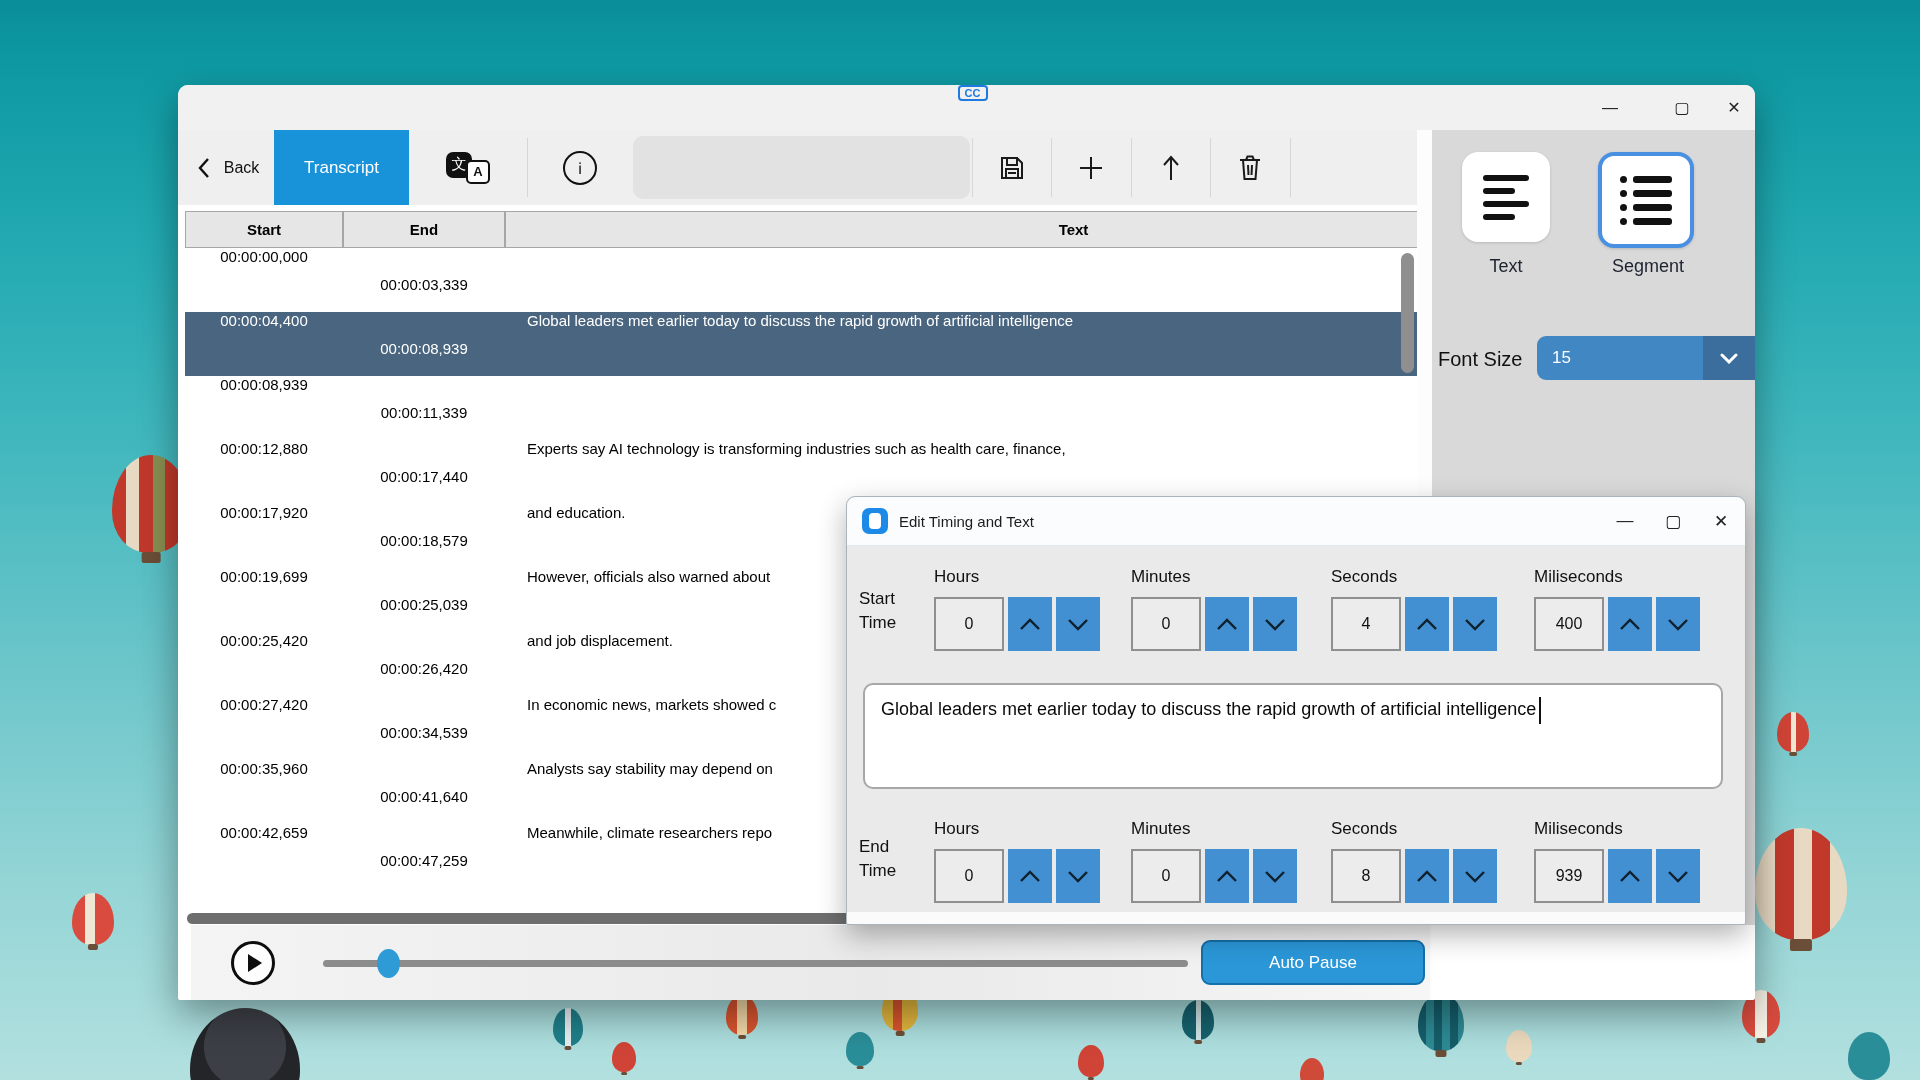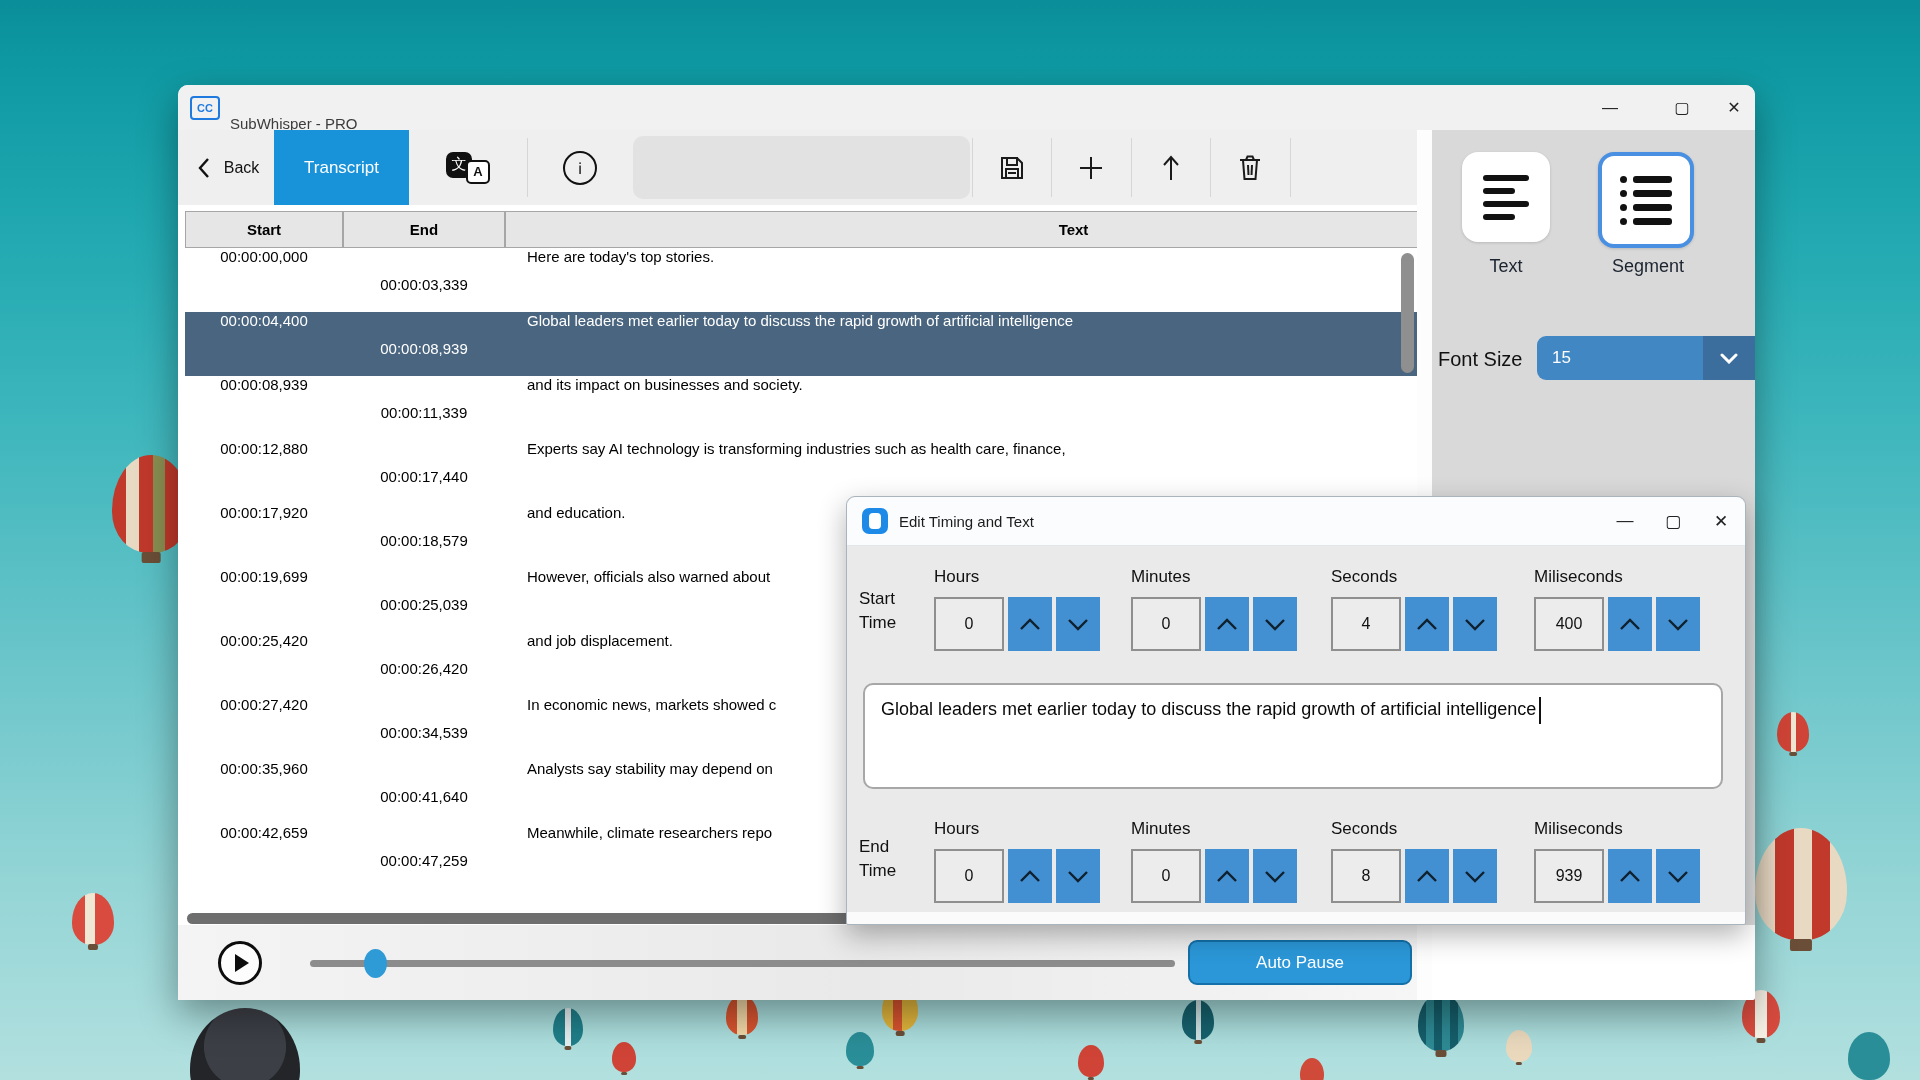--- a/index.html
+++ b/index.html
@@ -7,21 +7,21 @@
   .desktop{position:absolute;inset:0;width:1920px;height:1080px;
     background:linear-gradient(180deg,#0a8e99 0%,#0e99a2 6%,#22a9b1 22%,#3fb7bd 40%,#6cc6ca 62%,#95d5d6 82%,#b2e0df 100%);}
   
   .bln{position:absolute;border-radius:50% 50% 46% 46% / 56% 56% 42% 42%;}
   .bln::after{content:"";position:absolute;left:50%;bottom:-10%;transform:translateX(-50%);
     width:24%;height:11%;background:#6b4e37;border-radius:2px;}
   
   .win{position:absolute;left:178px;top:85px;width:1577px;height:915px;background:#fff;
     border-radius:10px 10px 2px 2px;box-shadow:0 14px 38px rgba(0,0,0,.38);z-index:2;}
   .titlebar{position:absolute;left:0;top:0;right:0;height:45px;background:#f1f1f1;
-    border-radius:10px 10px 0 0;display:flex;align-items:center;}
+    border-radius:10px 10px 0 0;display:flex;align-items:center;flex-direction:column;}
   .cc-icon{width:26px;height:20px;border:2px solid #1f7ae0;border-radius:4px;margin-left:12px;
     color:#1f7ae0;font-weight:bold;font-size:11px;display:flex;align-items:center;justify-content:center;}
   .title-text{margin-left:10px;font-size:15px;color:#3c3c3c;margin-top:32px;}
   .winctl{position:absolute;top:0;height:45px;width:46px;display:flex;align-items:center;justify-content:center;
     font-size:16px;color:#222;cursor:default;}
   .toolbar{position:absolute;left:0;top:45px;width:1239px;height:75px;background:#efefef;}
   .tb-div{position:absolute;top:8px;width:1px;height:59px;background:#d6d6d6;}
   .tb-btn{position:absolute;top:0;height:75px;display:flex;align-items:center;justify-content:center;gap:12px;}
   .transcript-tab{background:#1893da;color:#fff;font-size:17px;}
   .tb-grayrect{position:absolute;left:455px;top:6px;width:337px;height:63px;background:#e2e2e2;border-radius:10px;}
@@ -51,21 +51,21 @@
   .bars i{height:6px;background:#111;border-radius:3px;display:block;}
   .seg-row{display:flex;align-items:center;gap:6px;}
   .seg-row b{width:7px;height:7px;background:#111;border-radius:50%;flex:none;}
   .seg-row i{height:7px;background:#111;border-radius:3px;flex:1;}
   .fontsize-label{position:absolute;left:6px;top:218px;font-size:20px;color:#111;}
   .fontsize-dd{position:absolute;left:105px;top:206px;width:218px;height:44px;background:#4187c4;
     border-radius:9px 0 0 9px;display:flex;align-items:center;overflow:hidden;}
   .fontsize-val{color:#fff;font-size:17px;padding-left:15px;flex:1;}
   .fontsize-chev{width:52px;height:44px;background:#3c6e9d;display:flex;align-items:center;justify-content:center;}
   
-  .bbar-left{position:absolute;left:0;top:840px;width:1239px;height:75px;
+  .bbar-left{position:absolute;left:13px;top:840px;width:1239px;height:75px;
     background:linear-gradient(90deg,#f4f4f4,#e9e9e9 55%,#f6f6f6);}
   .bbar-right{position:absolute;left:1254px;top:840px;width:323px;height:75px;background:#ededed;}
   .play-btn{position:absolute;left:40px;top:16px;width:44px;height:44px;border:3px solid #0d0d0d;
     border-radius:50%;box-sizing:border-box;display:flex;align-items:center;justify-content:center;background:#fdfdfd;}
   .play-tri{width:0;height:0;border-left:14px solid #0d0d0d;border-top:9px solid transparent;
     border-bottom:9px solid transparent;margin-left:4px;}
   .slider-track{position:absolute;left:132px;top:35px;width:865px;height:7px;background:#8c8c8c;border-radius:4px;}
   .slider-thumb{position:absolute;left:186px;top:24px;width:23px;height:29px;background:#2e9bd6;border-radius:50%;}
   .autopause{position:absolute;left:1010px;top:15px;width:224px;height:45px;background:#2b97d8;
     border:2px solid #1470a8;border-radius:9px;box-sizing:border-box;color:#fff;font-size:17px;
@@ -201,31 +201,29 @@
     <div class="table-wrap">
       <div class="thead">
         <div class="th" style="width:158px;">Start</div>
         <div class="th" style="width:162px;">End</div>
         <div class="th" style="width:1137px;">Text</div>
       </div>
       <div class="rows">
         <div class="trow">
           <div class="tc-time">00:00:00,000</div>
           <div class="tc-time2">00:00:03,339</div>
-          <div class="tc-text">Here are today's top stories.</div>
         </div>
         <div class="trow sel">
           <div class="tc-time">00:00:04,400</div>
           <div class="tc-time2">00:00:08,939</div>
           <div class="tc-text">Global leaders met earlier today to discuss the rapid growth of artificial intelligence</div>
         </div>
         <div class="trow">
           <div class="tc-time">00:00:08,939</div>
           <div class="tc-time2">00:00:11,339</div>
-          <div class="tc-text">and its impact on businesses and society.</div>
         </div>
         <div class="trow">
           <div class="tc-time">00:00:12,880</div>
           <div class="tc-time2">00:00:17,440</div>
           <div class="tc-text">Experts say AI technology is transforming industries such as health care, finance,</div>
         </div>
         <div class="trow">
           <div class="tc-time">00:00:17,920</div>
           <div class="tc-time2">00:00:18,579</div>
           <div class="tc-text">and education.</div>

